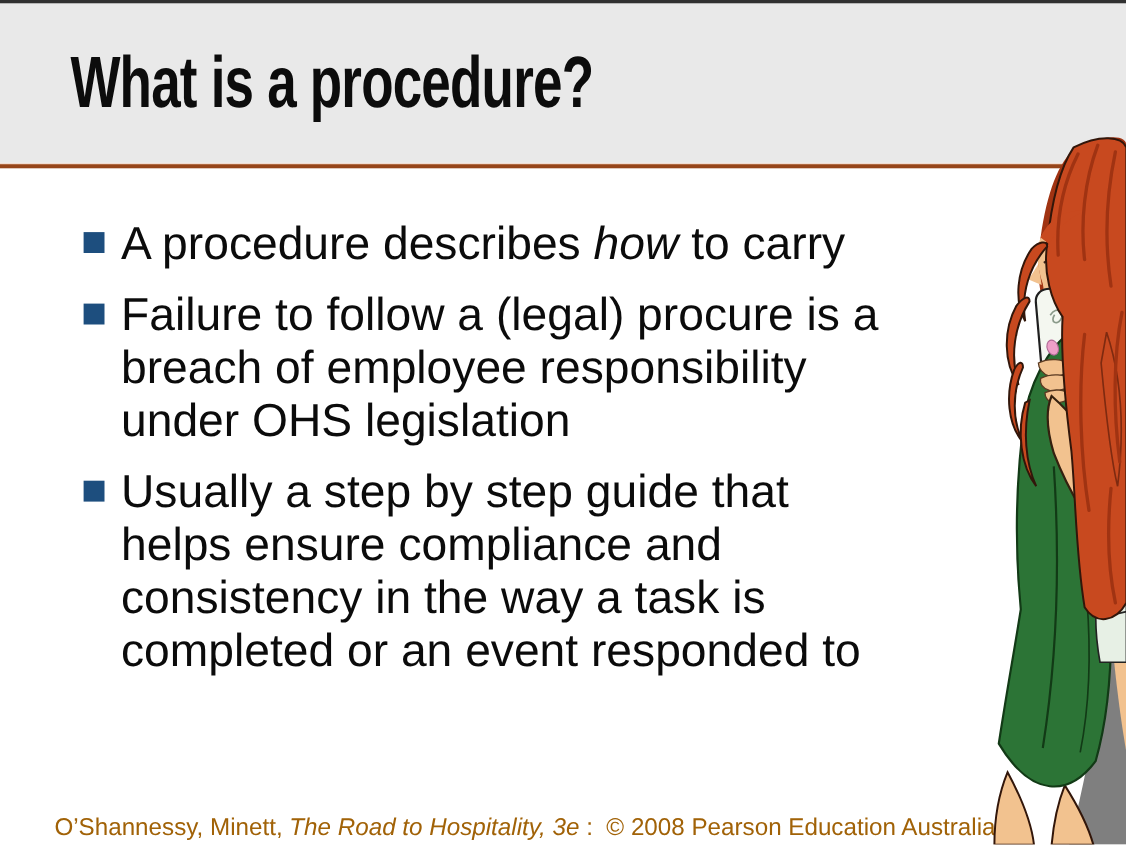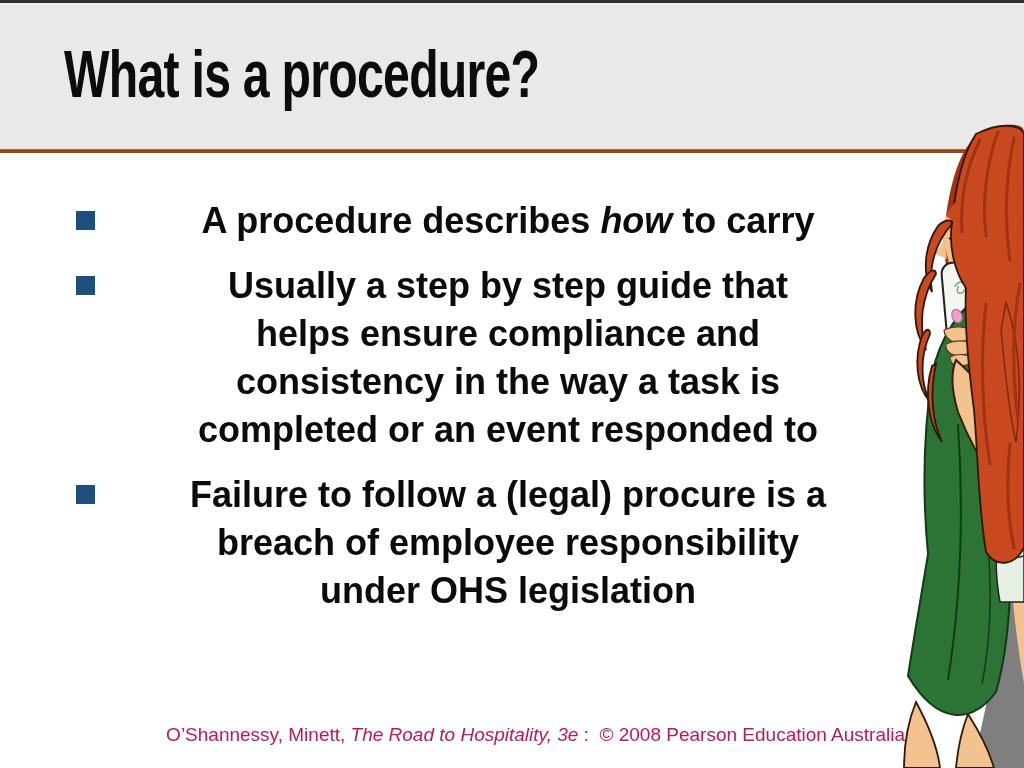--- a/index.html
+++ b/index.html
@@ -1,30 +1,30 @@
 <!DOCTYPE html>
 <html style="--top-bar: #303030; --header-bg: #e9e9e9; --accent-line: #96451a; --bullet: #1d4e7e; --hair: #c8491f; --hair-dark: #a03312; --skin: #f2c28f; --skin-shade: #d89f6b; --dress: #2c7436; --phone: #f4f7f0; --lips: #a05181; --bag: #e7f0e5; --shadow: #7f7f7f;"><head>
 <meta charset="utf-8">
 <style>
   html,body{margin:0;padding:0;background:#fff;}
   .slide{position:relative;width:1024px;height:768px;overflow:hidden;background:#ffffff;
-         font-family:"Liberation Sans",sans-serif;color:#0b0b0b;text-align:center;}
+         font-family:"Liberation Sans",sans-serif;color:#0b0b0b;}
   .top-bar{position:absolute;left:0;top:0;width:1024px;height:3px;background:var(--top-bar,#303030);z-index:1;}
   .header{position:absolute;left:0;top:3px;width:1024px;height:145px;background:var(--header-bg,#e9e9e9);z-index:0;}
   .title{position:absolute;left:64px;top:38px;margin:0;font-size:66px;line-height:1;font-weight:bold;
          letter-spacing:-1px;color:#0c0c0c;white-space:nowrap;
          transform:scaleX(0.73);transform-origin:left center;}
   .separator{position:absolute;left:0;top:148px;width:1024px;height:5px;z-index:1;
          background:linear-gradient(to bottom,#f0ddd3 0 1px,#b06a42 1px 2px,var(--accent-line,#96451a) 2px 5px);}
   .bullets{position:absolute;left:76px;top:197px;width:830px;margin:0;padding:0;list-style:none;z-index:2;}
-  .bullets li{position:relative;padding-left:34px;margin:0 0 17px 0;font-size:36px;line-height:48px;font-weight:bold;}
+  .bullets li{position:relative;padding-left:34px;margin:0 0 17px 0;font-size:42px;line-height:48px;}
   .bullet-sq{position:absolute;left:0;top:14px;width:19px;height:19px;background:var(--bullet,#1d4e7e);}
   .rich{white-space:pre-wrap;}
   .it{font-style:italic;}
-  .footer{position:absolute;right:119px;bottom:23px;font-size:19px;line-height:20px;color:#be185d;z-index:2;}
+  .footer{position:absolute;right:119px;bottom:6px;font-size:22px;line-height:20px;color:#a16207;z-index:2;}
   .illus{position:absolute;right:0;top:124px;width:164px;height:644px;z-index:3;}
   
   .f-hair{fill:var(--hair,#c8491f);}
   .f-hairdark{fill:var(--hair-dark,#a03312);}
   .f-skin{fill:var(--skin,#f2c28f);}
   .f-shade{fill:var(--skin-shade,#d89f6b);}
   .f-dress{fill:var(--dress,#2c7436);}
   .f-phone{fill:var(--phone,#f4f7f0);}
   .f-lips{fill:var(--lips,#a05181);}
   .f-bag{fill:var(--bag,#e7f0e5);}
@@ -44,25 +44,25 @@
 
   <div class="separator"></div>
 
   <ul class="bullets">
     <li>
       <span class="bullet-sq"></span>
       <div class="rich"><span>A procedure describes </span><span class="it">how</span><span> to carry</span><br></div>
     </li>
     <li>
       <span class="bullet-sq"></span>
-      <div class="rich"><span>Usually a step by step guide that</span><br><span>helps ensure compliance and</span><br><span>consistency in the way a task is</span><br><span>completed or an event responded to</span></div>
+      <div class="rich"><span>Failure to follow a (legal) procure is a</span><br><span>breach of employee responsibility</span><br><span>under OHS legislation</span></div>
     </li>
     <li>
       <span class="bullet-sq"></span>
-      <div class="rich"><span>Failure to follow a (legal) procure is a</span><br><span>breach of employee responsibility</span><br><span>under OHS legislation</span></div>
+      <div class="rich"><span>Usually a step by step guide that</span><br><span>helps ensure compliance and</span><br><span>consistency in the way a task is</span><br><span>completed or an event responded to</span></div>
     </li>
   </ul>
 
   <div class="footer rich"><span>O’Shannessy, Minett, </span><span class="it">The Road to Hospitality, 3e</span><span> :  © 2008 Pearson Education Australia</span></div>
 
   <svg class="illus" viewBox="0 0 164 644" xmlns="http://www.w3.org/2000/svg" aria-hidden="true">
 
     <path class="f-shadow" d="M150,436 L164,428 L164,644 L112,644 C126,586 140,520 150,436 Z"></path>
 
     <path class="f-skin" d="M148,418 L164,410 L164,560 C157,520 151,468 148,418 Z"></path>

